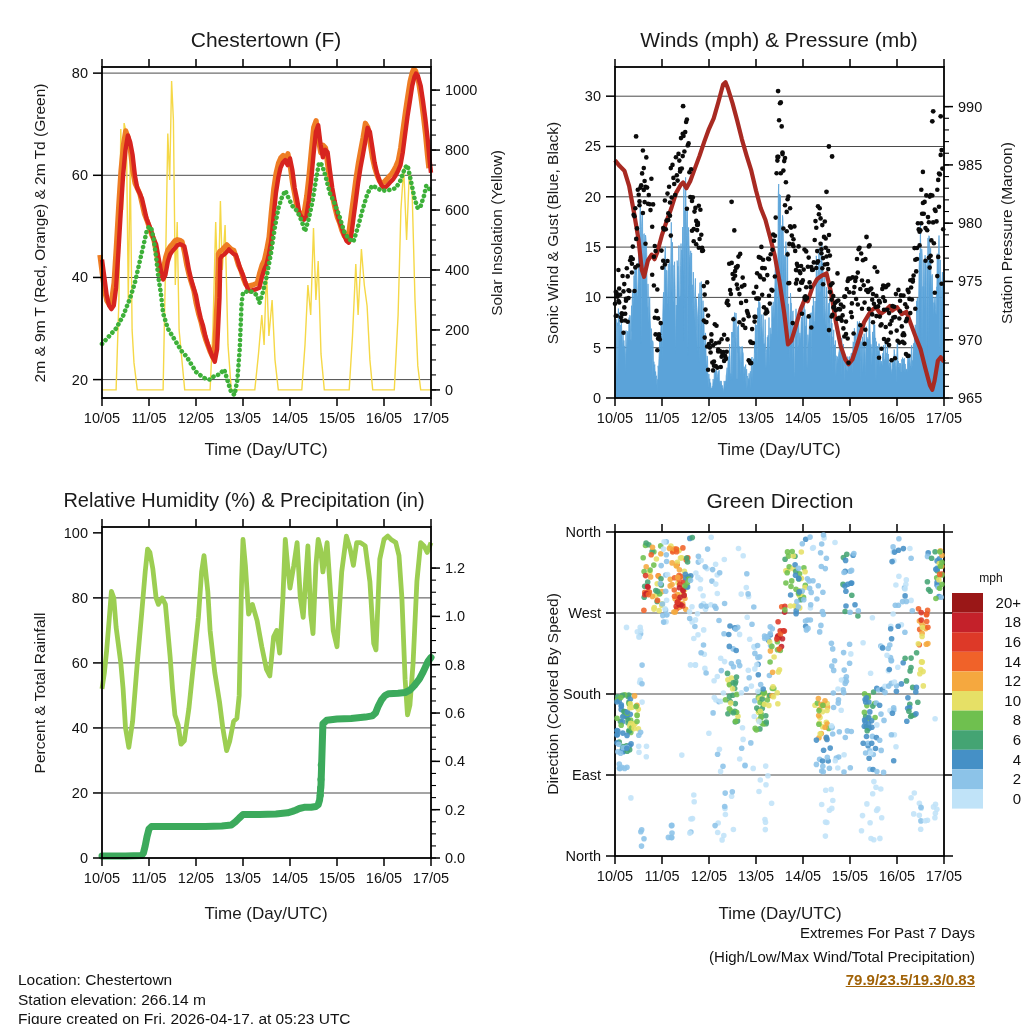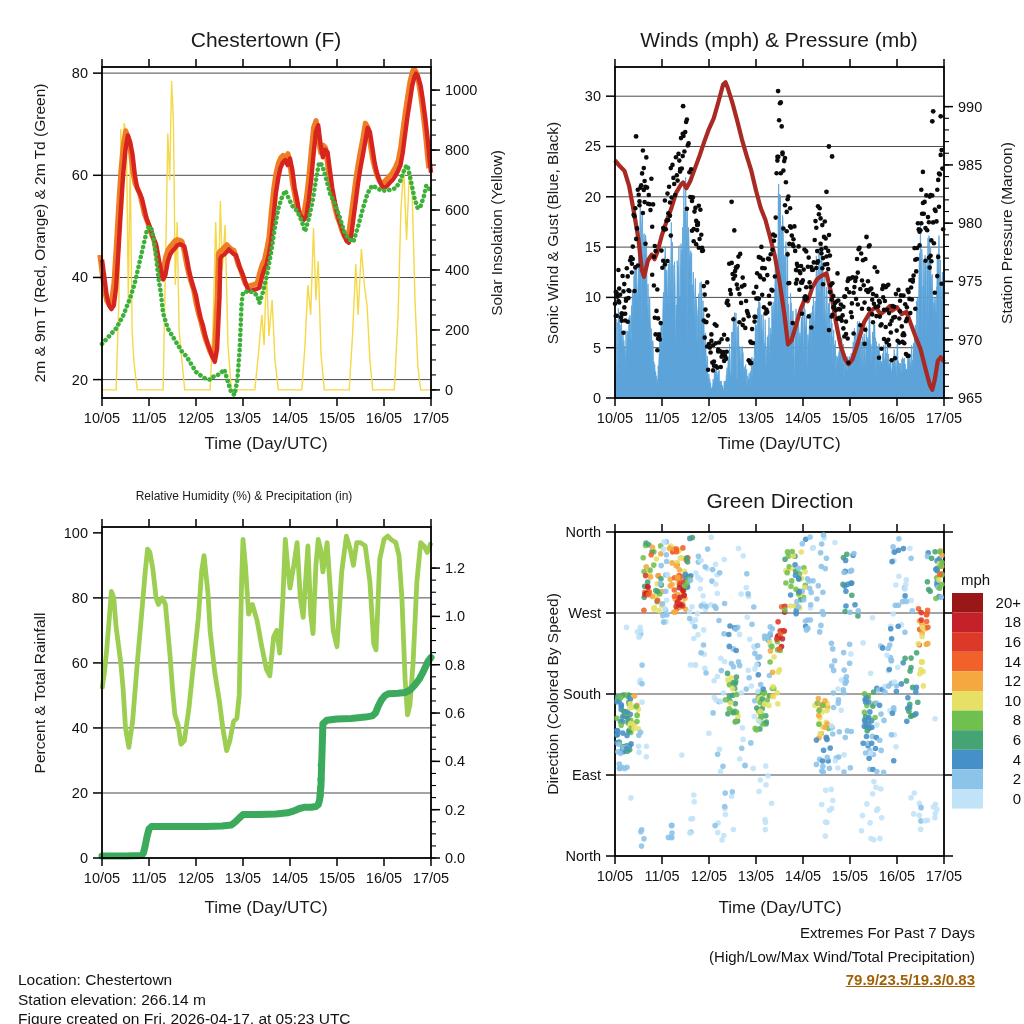--- a/index.html
+++ b/index.html
@@ -2,30 +2,30 @@
 <html><head>
 <meta charset="utf-8">
 <style>
   html,body{margin:0;padding:0;background:#ffffff;}
   #fig{position:relative;width:1024px;height:1024px;background:#fff;
        font-family:"Liberation Sans",sans-serif;overflow:hidden;}
   #plot-svg{position:absolute;left:0;top:0;}
   .ttl{position:absolute;transform:translateX(-50%);white-space:nowrap;
        font-size:21px;color:#1a1a1a;}
   .xlab{position:absolute;transform:translateX(-50%);white-space:nowrap;
-       font-size:17px;color:#1a1a1a;}
+       font-size:17px;color:#1a1a1a;margin-top:6px;}
   .ylab{position:absolute;transform:translate(-50%,-50%) rotate(-90deg);
        white-space:nowrap;font-size:15.5px;color:#1a1a1a;}
   #footer{position:absolute;left:18px;top:970px;font-size:15.5px;
        line-height:19.6px;color:#111;}
   #extremes{position:absolute;right:49px;top:921px;text-align:right;
        font-size:15px;line-height:23.5px;color:#111;}
   #extremes .vals{font-weight:bold;}
-  #mph-header{position:absolute;right:3px;top:571px;width:60px;text-align:left;
-       font-size:15px;color:#111;}
+  #mph-header{position:absolute;right:3px;top:571px;width:60px;text-align:center;
+       font-size:12px;color:#111;}
 </style>
 </head>
 <body>
 
 <div id="fig">
   <svg id="plot-svg" width="1024" height="1024" viewBox="0 0 1024 1024" style="font-family:'Liberation Sans',sans-serif;">
       <g>
         <line x1="102" x2="431" y1="379.6" y2="379.6" stroke="#4a4a4a" stroke-width="1"></line>
         <line x1="102" x2="431" y1="277.5" y2="277.5" stroke="#4a4a4a" stroke-width="1"></line>
         <line x1="102" x2="431" y1="175.3" y2="175.3" stroke="#4a4a4a" stroke-width="1"></line>
@@ -1848,21 +1848,21 @@
         <text x="1021" y="764.6" text-anchor="end" font-size="15" fill="#111">4</text>
         <rect x="952" y="769.4" width="31" height="19.6" fill="#8cc3e8"></rect>
         <text x="1021" y="784.2" text-anchor="end" font-size="15" fill="#111">2</text>
         <rect x="952" y="789.0" width="31" height="19.6" fill="#c0e3f8"></rect>
         <text x="1021" y="803.8" text-anchor="end" font-size="15" fill="#111">0</text>
       </g>
     </svg>
 
   <div class="ttl" style="left:266px;top:28px">Chestertown (F)</div>
   <div class="ttl" style="left:779px;top:28px">Winds (mph) &amp; Pressure (mb)</div>
-  <div class="ttl" style="left:244px;top:489px;font-size:12px">Relative Humidity (%) &amp; Precipitation (in)</div>
+  <div class="ttl" style="left:244px;top:489px;font-size:20px">Relative Humidity (%) &amp; Precipitation (in)</div>
   <div class="ttl" style="left:780px;top:489px">Green Direction</div>
 
   <div class="xlab" style="left:266px;top:434px">Time (Day/UTC)</div>
   <div class="xlab" style="left:779px;top:434px">Time (Day/UTC)</div>
   <div class="xlab" style="left:266px;top:898px">Time (Day/UTC)</div>
   <div class="xlab" style="left:780px;top:898px">Time (Day/UTC)</div>
 
   <div class="ylab" style="left:40px;top:233px">2m &amp; 9m T (Red, Orange) &amp; 2m Td (Green)</div>
   <div class="ylab" style="left:497px;top:233px">Solar Insolation (Yellow)</div>
   <div class="ylab" style="left:553px;top:233px">Sonic Wind &amp; Gust (Blue, Black)</div>

